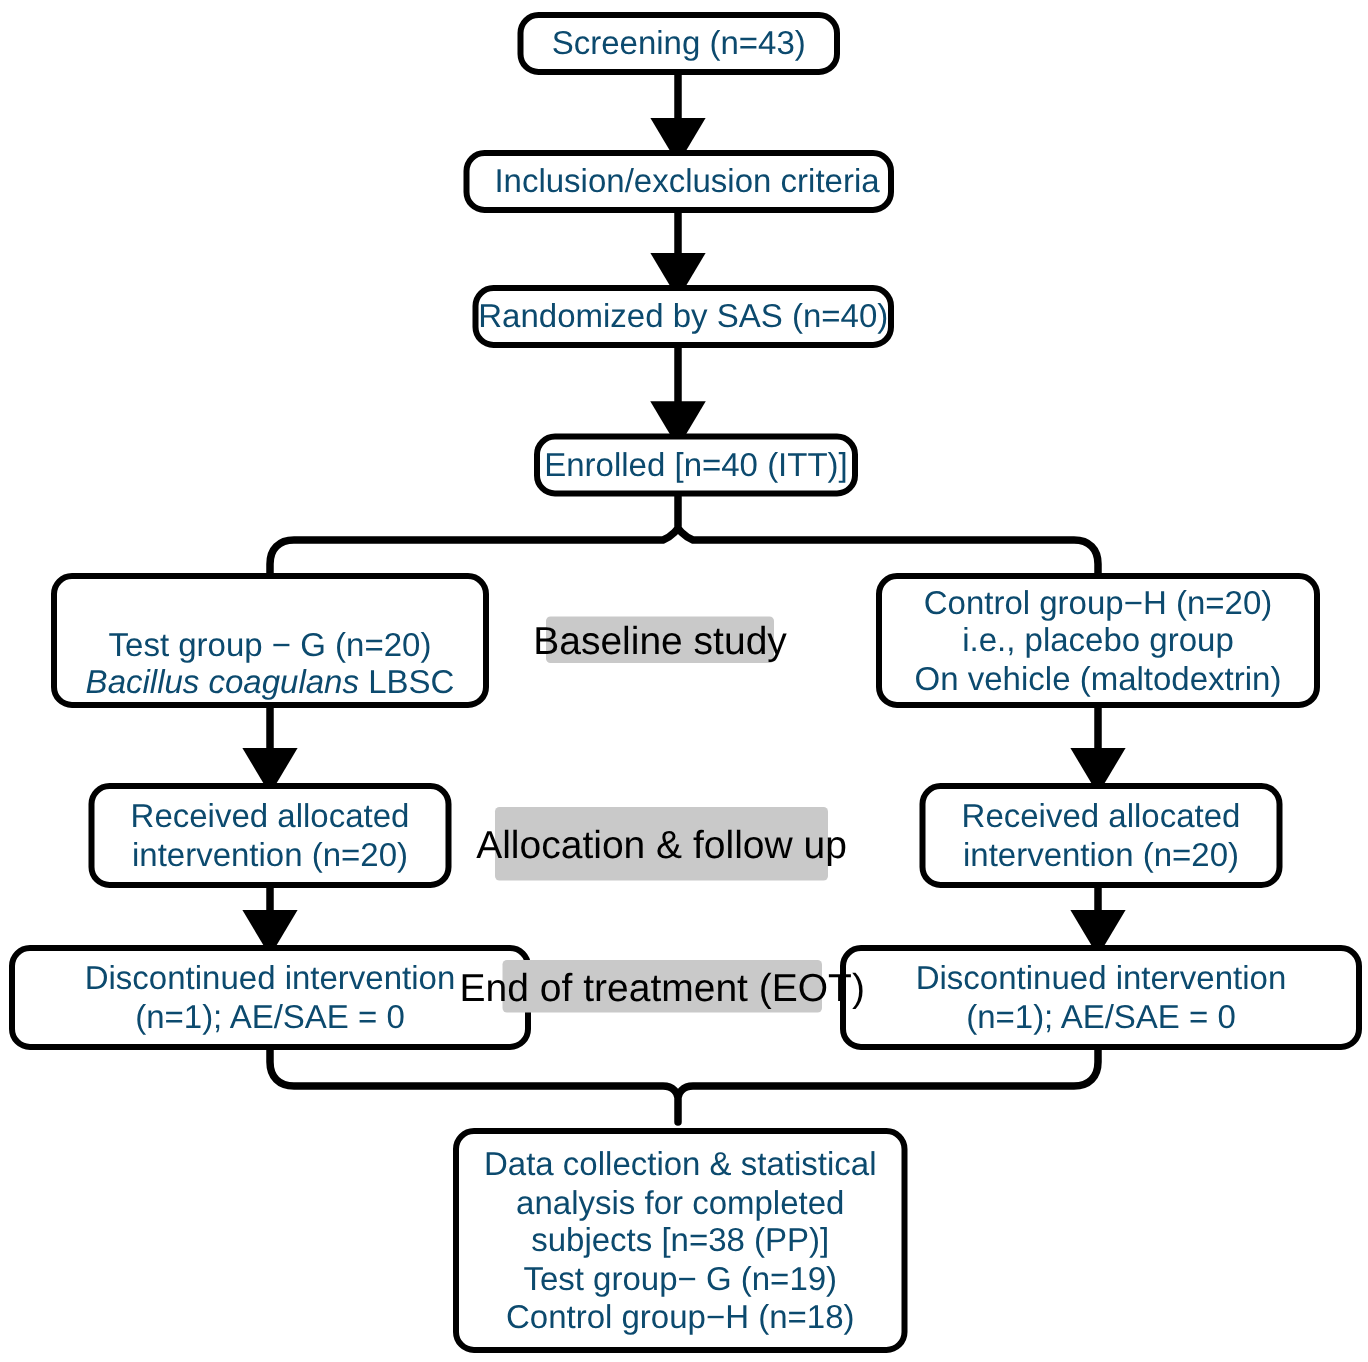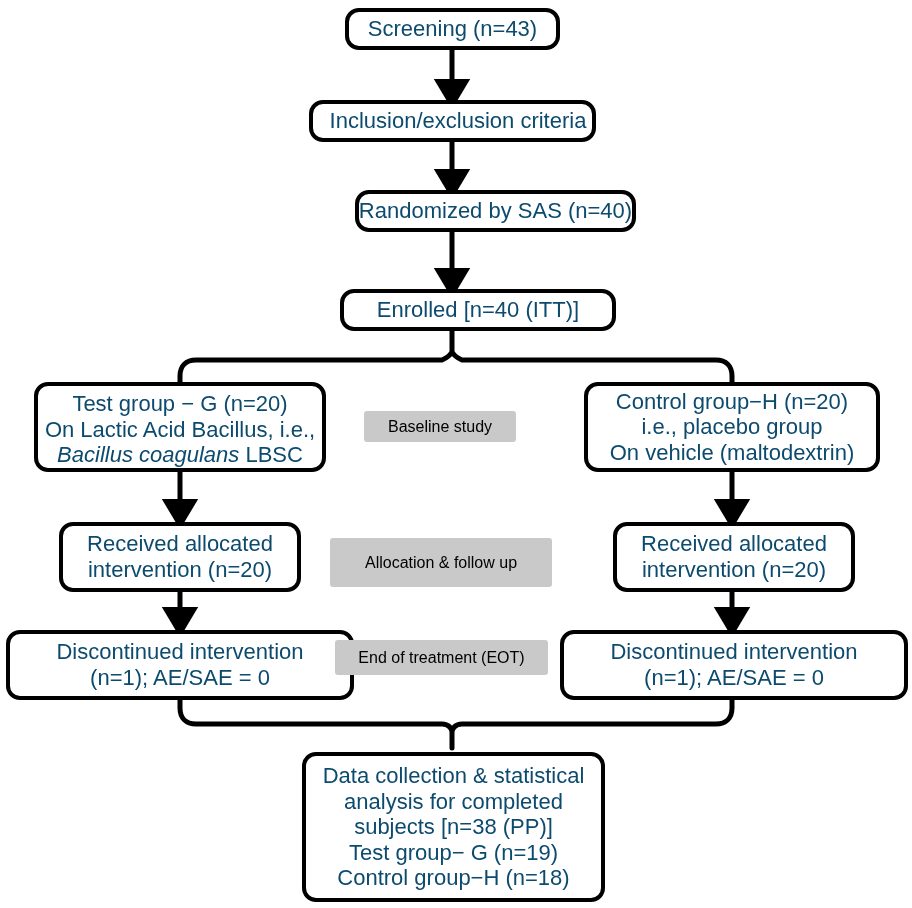--- a/index.html
+++ b/index.html
@@ -43,21 +43,21 @@
   }
   .node .ln {
     display: block;
     white-space: nowrap;
   }
   .stage-label {
     position: absolute;
     box-sizing: border-box;
     background: #c9c9c9;
     color: #000000;
-    font-size: 16px;
+    font-size: 26px;
     line-height: 1;
     display: flex;
     align-items: center;
     justify-content: center;
     border-radius: 3px;
     z-index: 2;
     white-space: nowrap;
   }
 </style>
 </head>
@@ -103,31 +103,30 @@
   </svg>
 
   <div class="node" style="left:345px; top:8px; width:215px; height:42px;">
     <span class="ln">Screening (n=43)</span>
   </div>
 
   <div class="node" style="left:309px; top:100px; width:287px; height:42px;padding-left:11px;">
     <span class="ln">Inclusion/exclusion criteria</span>
   </div>
 
-  <div class="node" style="left:315px; top:190px; width:281px; height:42px;margin-left:40px;">
+  <div class="node" style="left:315px; top:190px; width:281px; height:42px;">
     <span class="ln">Randomized by SAS (n=40)</span>
   </div>
 
-  <div class="node" style="left:340px; top:289px; width:276px; height:42px;">
+  <div class="node" style="left:356px; top:289px; width:216px; height:42px;">
     <span class="ln">Enrolled [n=40 (ITT)]</span>
   </div>
 
   <div class="node" style="left:34px; top:382px; width:292px; height:90px;justify-content:flex-end;">
     <span class="ln">Test group − G (n=20)</span>
-    <span class="ln">On Lactic Acid Bacillus, i.e.,</span>
     <span class="ln"><em class="it">Bacillus coagulans</em><span> LBSC</span></span>
   </div>
 
   <div class="node" style="left:584px; top:382px; width:296px; height:90px;">
     <span class="ln">Control group−H (n=20)</span>
     <span class="ln">i.e., placebo group</span>
     <span class="ln">On vehicle (maltodextrin)</span>
   </div>
 
   <div class="node" style="left:59px; top:522px; width:242px; height:70px;">

